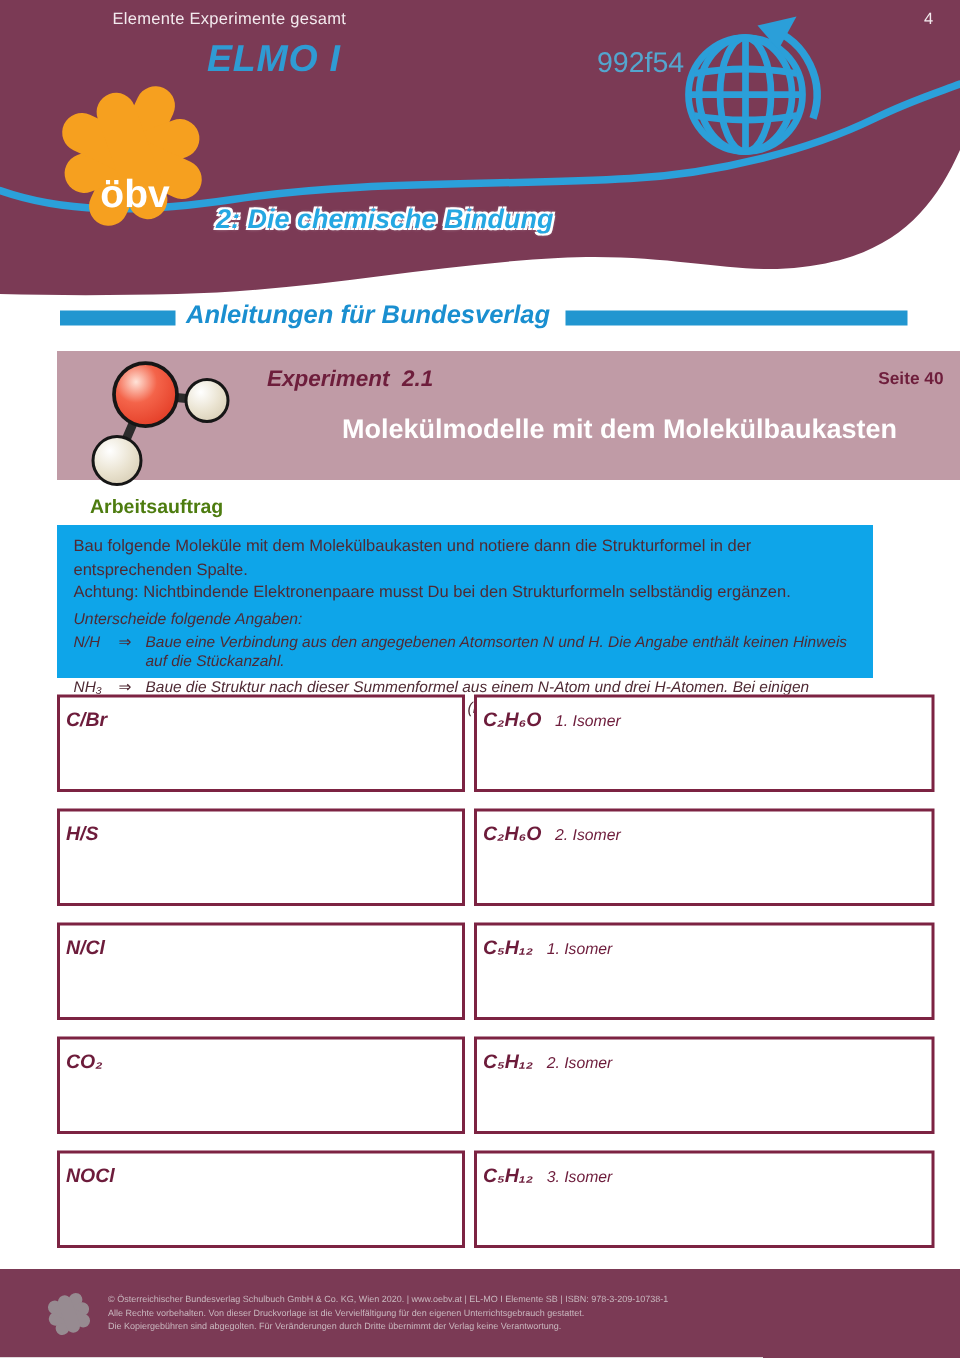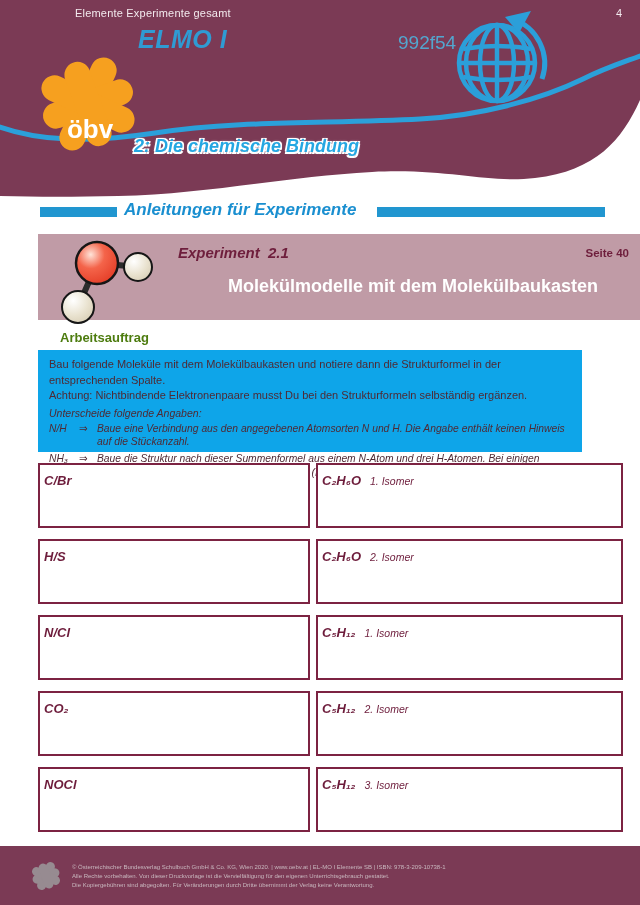--- a/index.html
+++ b/index.html
@@ -9,21 +9,21 @@
     margin:0 auto;
   }
   .abs{position:absolute;}
   
   #header-svg{position:absolute;top:0;left:0;}
   .doc-title{top:7px;left:75px;font-size:11px;color:#f3eaee;letter-spacing:.2px;}
   .page-num{top:7px;left:616px;font-size:11px;color:#f3eaee;}
   .book-title{top:25px;left:138px;font-size:25px;font-weight:bold;font-style:italic;color:#2f9bd3;letter-spacing:.5px;}
   .code{top:32px;left:398px;font-size:19px;color:#53a6cf;}
   .chapter{
-    top:136px;left:134px;font-size:18px;font-weight:bold;font-style:italic;color:#25a7e2;
+    top:136px;left:144px;font-size:18px;font-weight:bold;font-style:italic;color:#25a7e2;
     text-shadow:-1.5px -1.5px 0 #fff,1.5px -1.5px 0 #fff,-1.5px 1.5px 0 #fff,1.5px 1.5px 0 #fff,0 0 3px #fff;
   }
   
   .sec-bar{top:207px;height:10px;background:#2196d0;}
   .sec-bar.l{left:40px;width:77px;}
   .sec-bar.r{left:377px;width:228px;}
   .sec-heading{top:200px;left:124px;font-size:17px;font-weight:bold;font-style:italic;color:#1a8fd0;}
   
   .banner{top:234px;left:38px;width:624px;height:86px;background:#c09ba6;}
   .exp-label{position:absolute;left:140px;top:10px;font-size:15px;font-weight:bold;font-style:italic;color:#6e1e3c;white-space:pre;}
@@ -88,21 +88,21 @@
     </g>
   </svg>
 
   <div class="abs doc-title">Elemente Experimente gesamt</div>
   <div class="abs page-num">4</div>
   <div class="abs book-title">ELMO I</div>
   <div class="abs code">992f54</div>
   <div class="abs chapter">2: Die chemische Bindung</div>
 
   <div class="abs sec-bar l"></div>
-  <div class="abs sec-heading">Anleitungen für Experimente</div>
+  <div class="abs sec-heading">Anleitungen für Bundesverlag</div>
   <div class="abs sec-bar r"></div>
 
   <div class="abs banner">
     <svg id="molecule-svg" width="120" height="102" viewBox="0 0 120 102">
       <defs>
         <radialGradient id="gRed2" cx="0.35" cy="0.3" r="0.95">
           <stop offset="0" stop-color="#ffe3d8"></stop>
             <stop offset="0.35" stop-color="#f4644a"></stop>
             <stop offset="1" stop-color="#dd2c17"></stop>
         </radialGradient>

